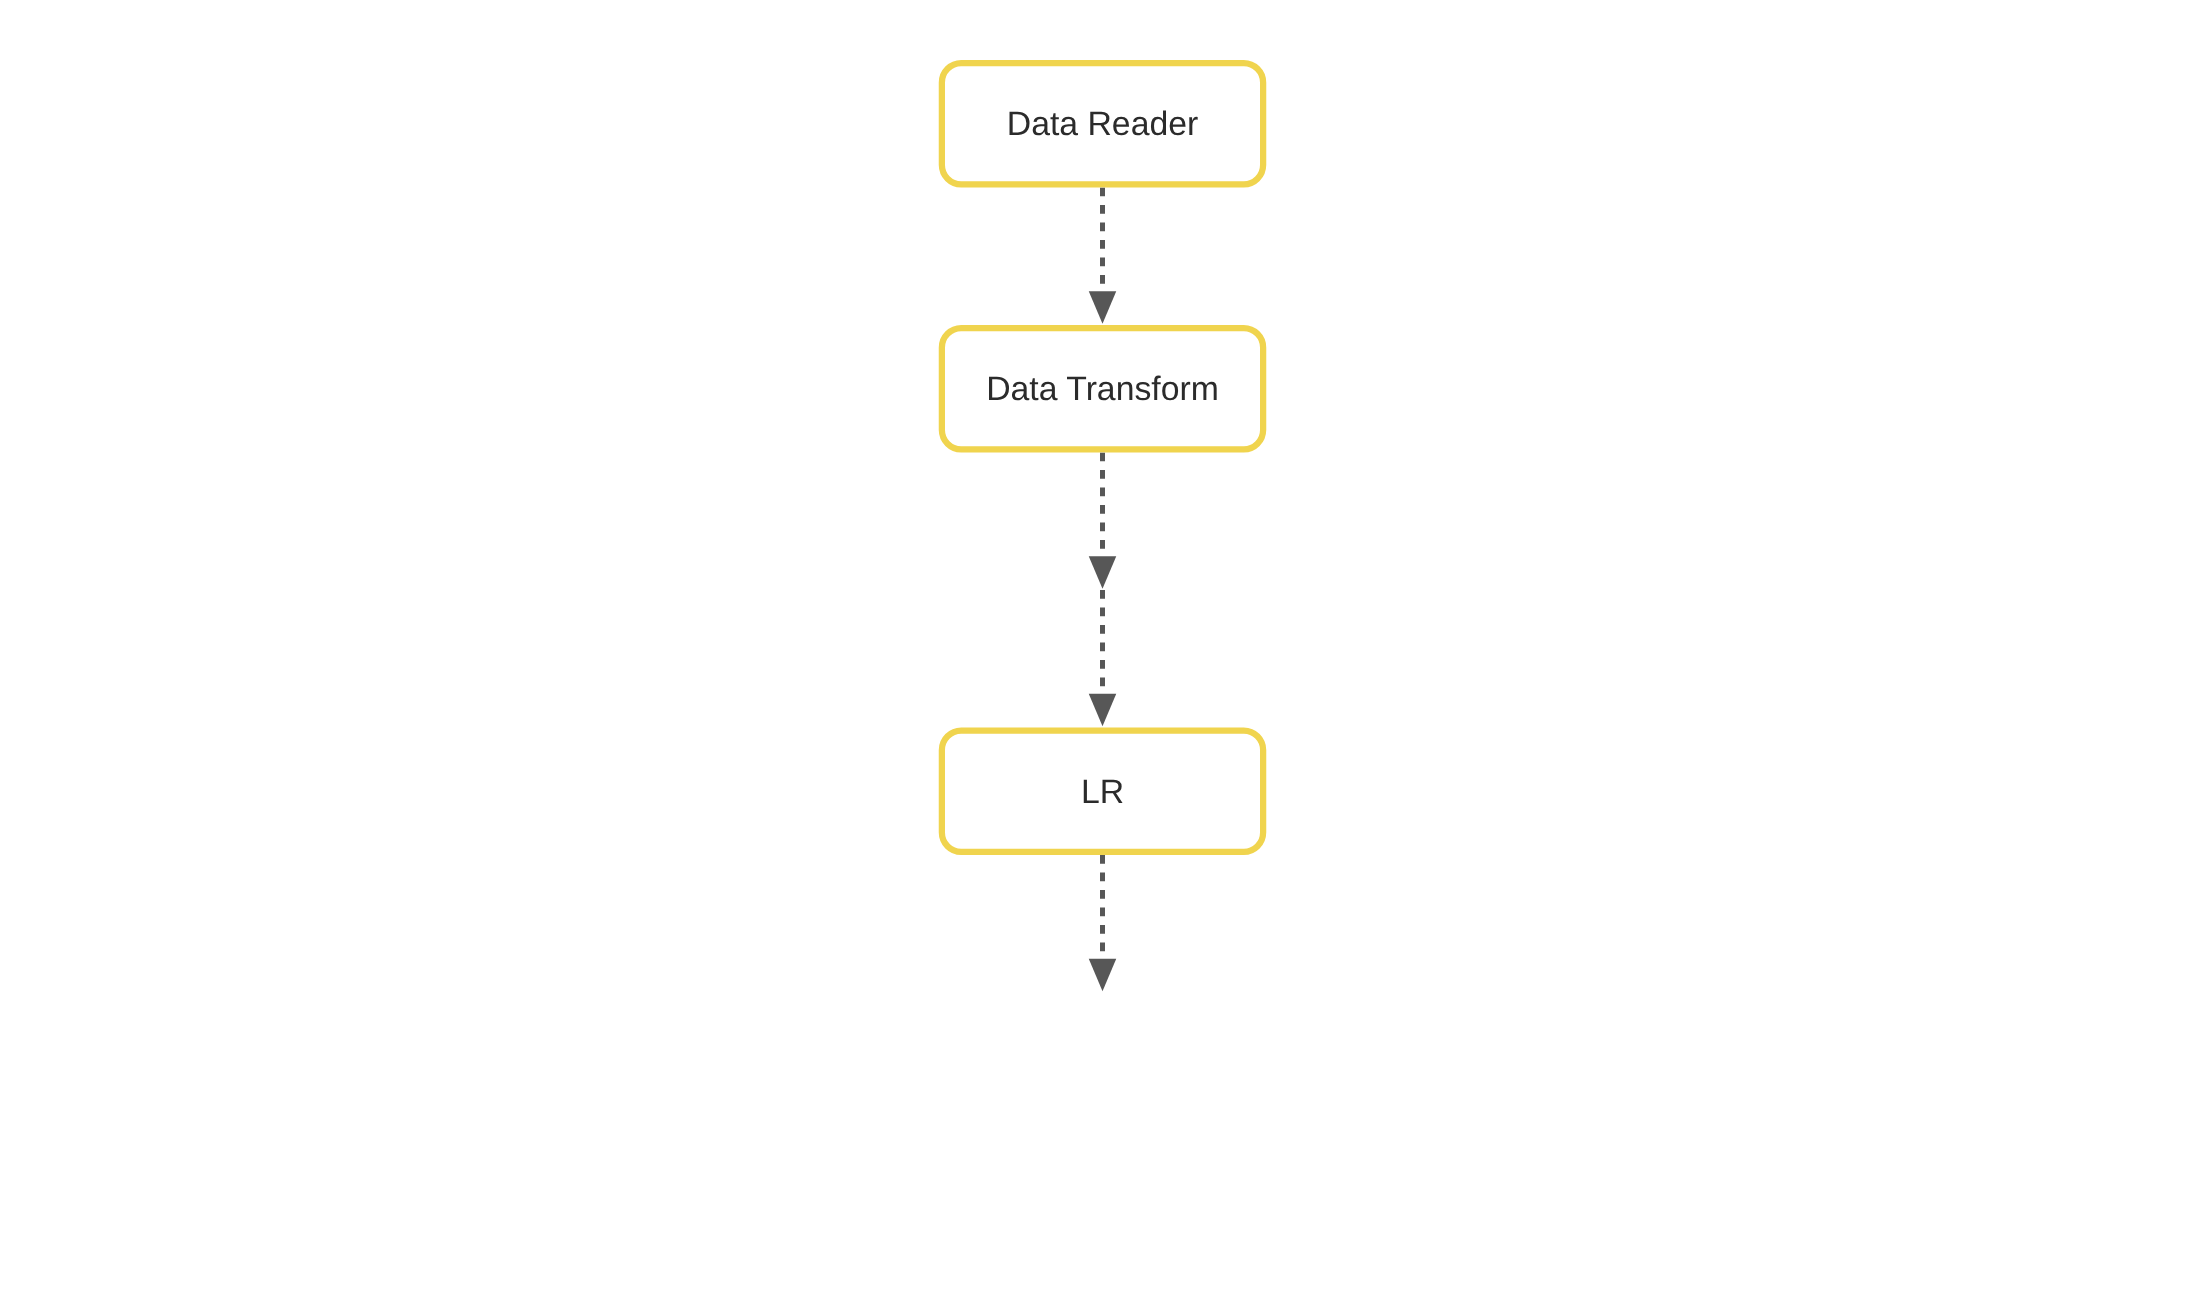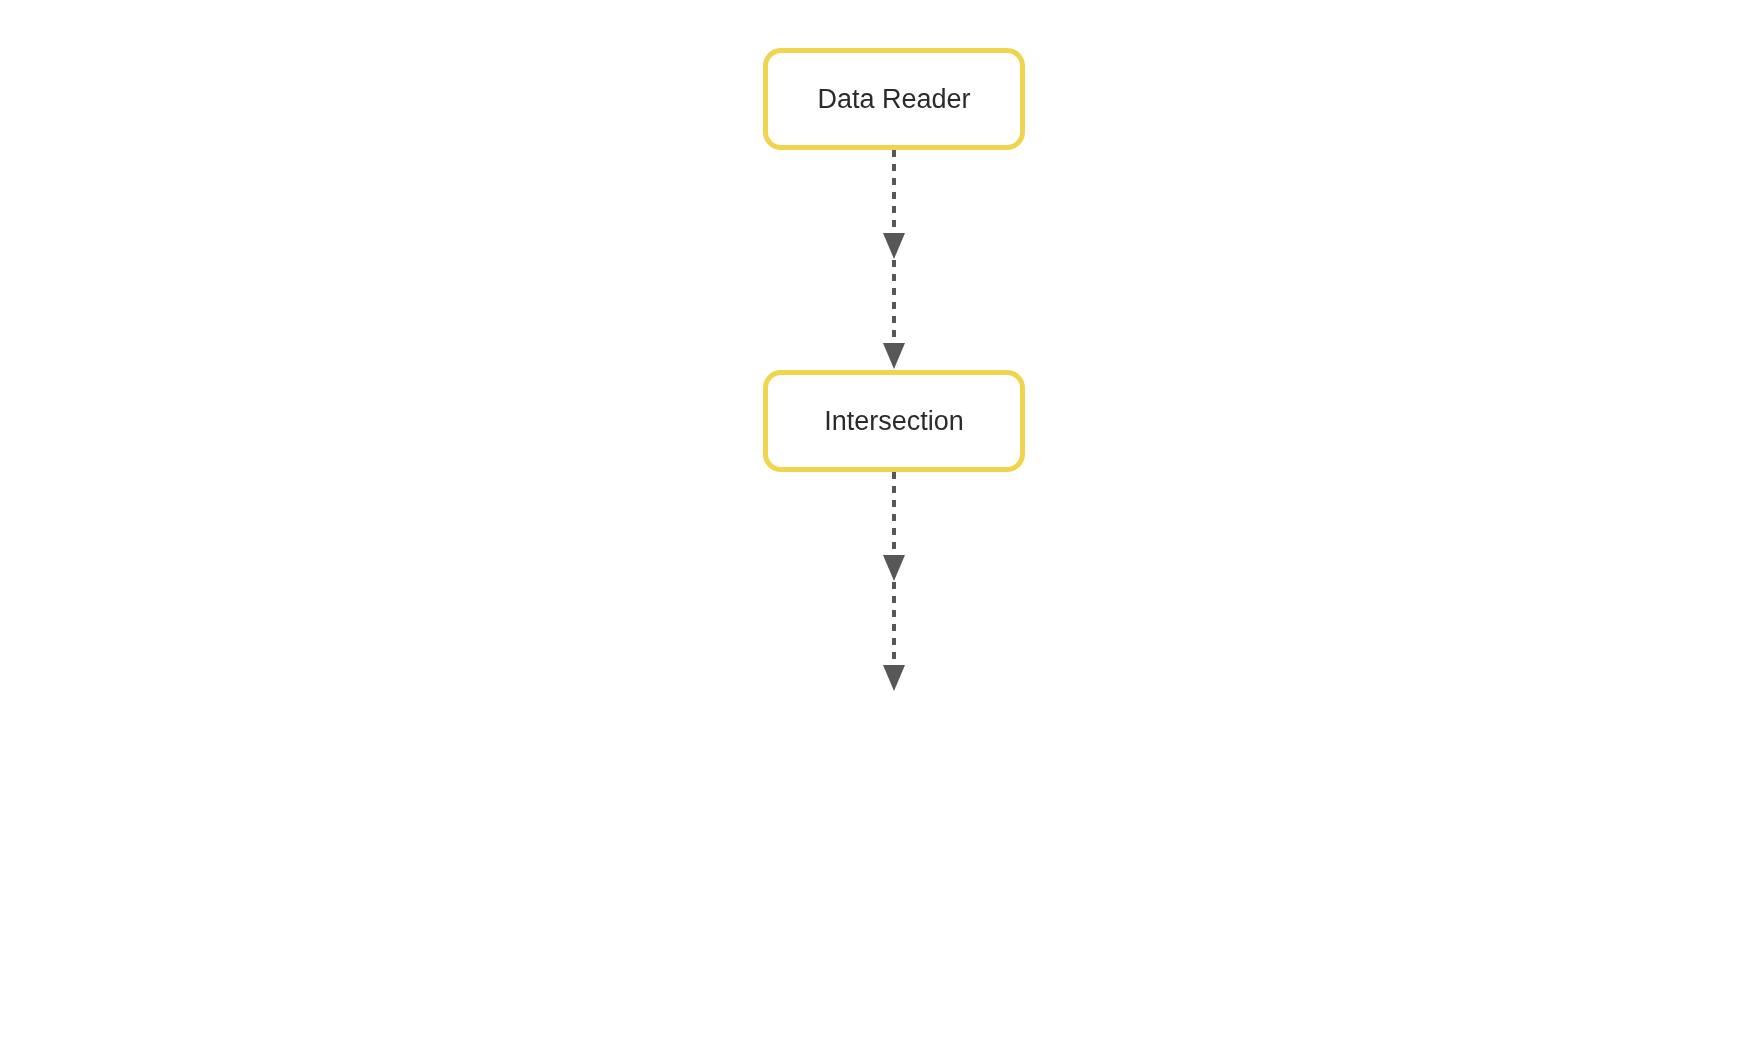--- a/index.html
+++ b/index.html
@@ -14,21 +14,20 @@
     width: 1756px;
     height: 1050px;
     background: var(--background);
     font-family: "Liberation Sans", sans-serif;
     overflow: hidden;
   }
   .canvas {
     position: relative;
     width: 1425px;
     height: 1050px;
-    margin-left: 12px;
   }
   .flow {
     position: absolute;
     left: 882px;
     top: 48px;
     transform: translateX(-50%);
     display: flex;
     flex-direction: column;
     align-items: center;
   }
@@ -70,36 +69,39 @@
 
     <div class="node">
       <span class="node-label">Data Reader</span>
     </div>
 
     <svg class="arrow" width="30" height="110" viewBox="0 0 30 110">
       <line x1="15" y1="0" x2="15" y2="85"></line>
       <polygon points="4,83 26,83 15,109"></polygon>
     </svg>
 
-
-    <svg class="arrow" width="30" height="110" viewBox="0 0 30 110">
-      <line x1="15" y1="0" x2="15" y2="85"></line>
-      <polygon points="4,83 26,83 15,109"></polygon>
-    </svg>
-
     <div class="node">
-      <span class="node-label">Intersection</span>
+      <span class="node-label">Data Transform</span>
     </div>
 
     <svg class="arrow" width="30" height="110" viewBox="0 0 30 110">
       <line x1="15" y1="0" x2="15" y2="85"></line>
       <polygon points="4,83 26,83 15,109"></polygon>
     </svg>
 
 
     <svg class="arrow" width="30" height="110" viewBox="0 0 30 110">
       <line x1="15" y1="0" x2="15" y2="85"></line>
       <polygon points="4,83 26,83 15,109"></polygon>
     </svg>
 
+    <div class="node">
+      <span class="node-label">LR</span>
+    </div>
+
+    <svg class="arrow" width="30" height="110" viewBox="0 0 30 110">
+      <line x1="15" y1="0" x2="15" y2="85"></line>
+      <polygon points="4,83 26,83 15,109"></polygon>
+    </svg>
+
 
   </div>
 </div>
 
 </body></html>

